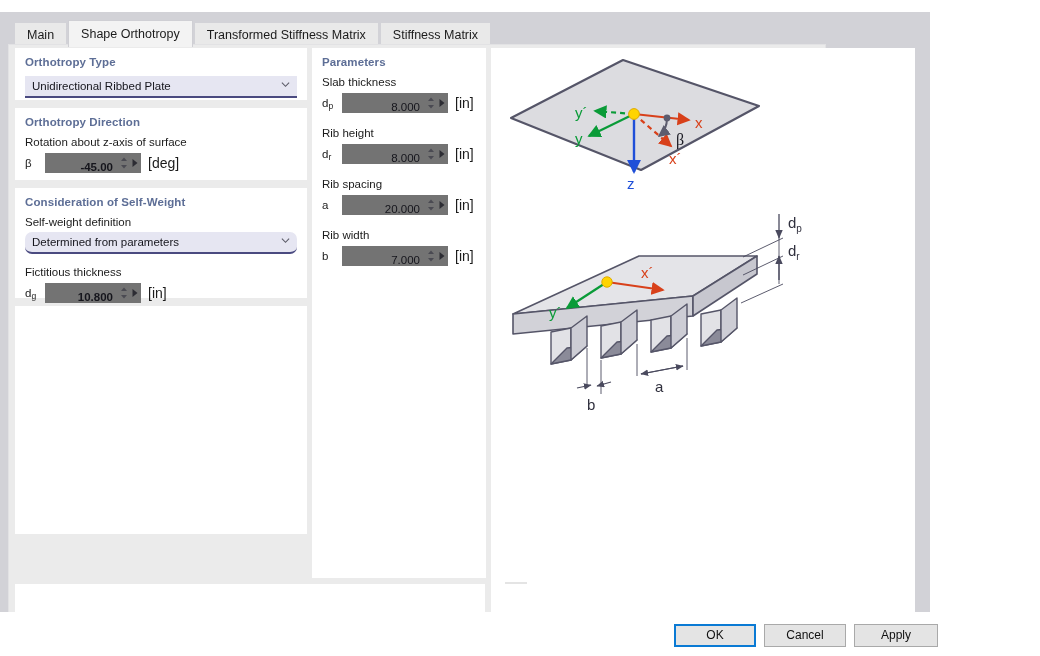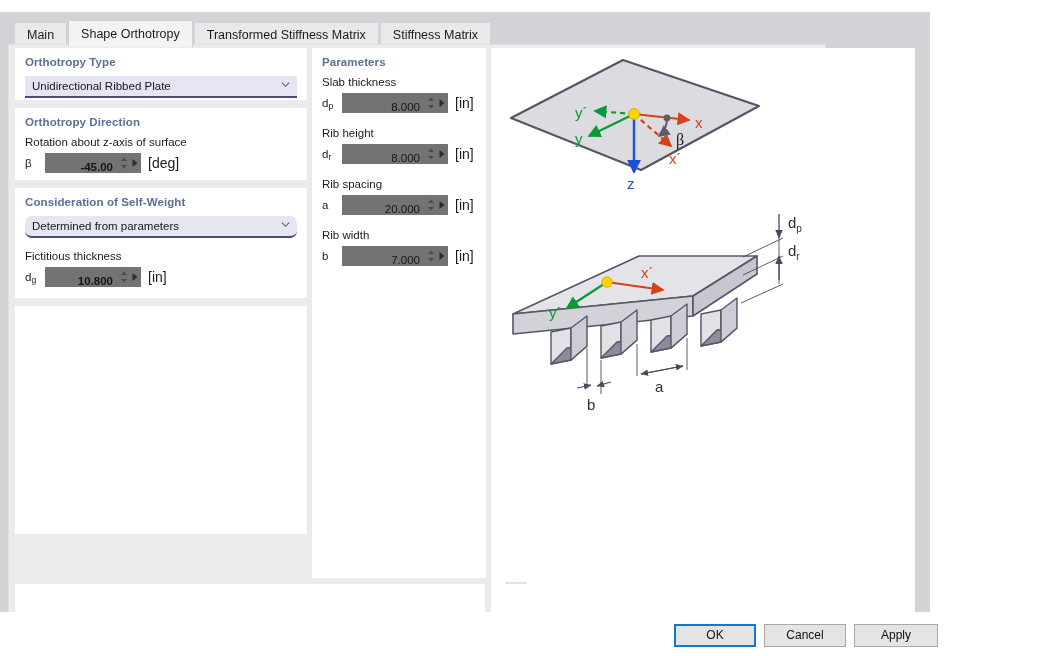--- a/index.html
+++ b/index.html
@@ -332,20 +332,21 @@
               <svg class="spin-more" viewBox="0 0 8 10">
                 <path d="M1.5 1 L6.5 5 L1.5 9 Z" fill="#2c2c33"></path>
               </svg>
             </div>
             <span class="unit">[deg]</span>
           </div>
         </div>
 
         <div class="panel" style="height:110px;">
           <div class="group-title">Consideration of Self-Weight</div>
+          <div class="field-label">Self-weight definition</div>
           <div class="combo" style="margin-bottom:12px;border-radius:7px;">
             <span>Determined from parameters</span>
             <svg class="chev" viewBox="0 0 10 10">
               <path d="M1 3 L5 7 L9 3" fill="none" stroke="#5a5a66" stroke-width="1.2"></path>
             </svg>
           </div>
           <div class="field-label">Fictitious thickness</div>
           <div class="numrow">
             <span class="sym"><span>d</span><sub>g</sub></span>
             <div class="spinbox">

